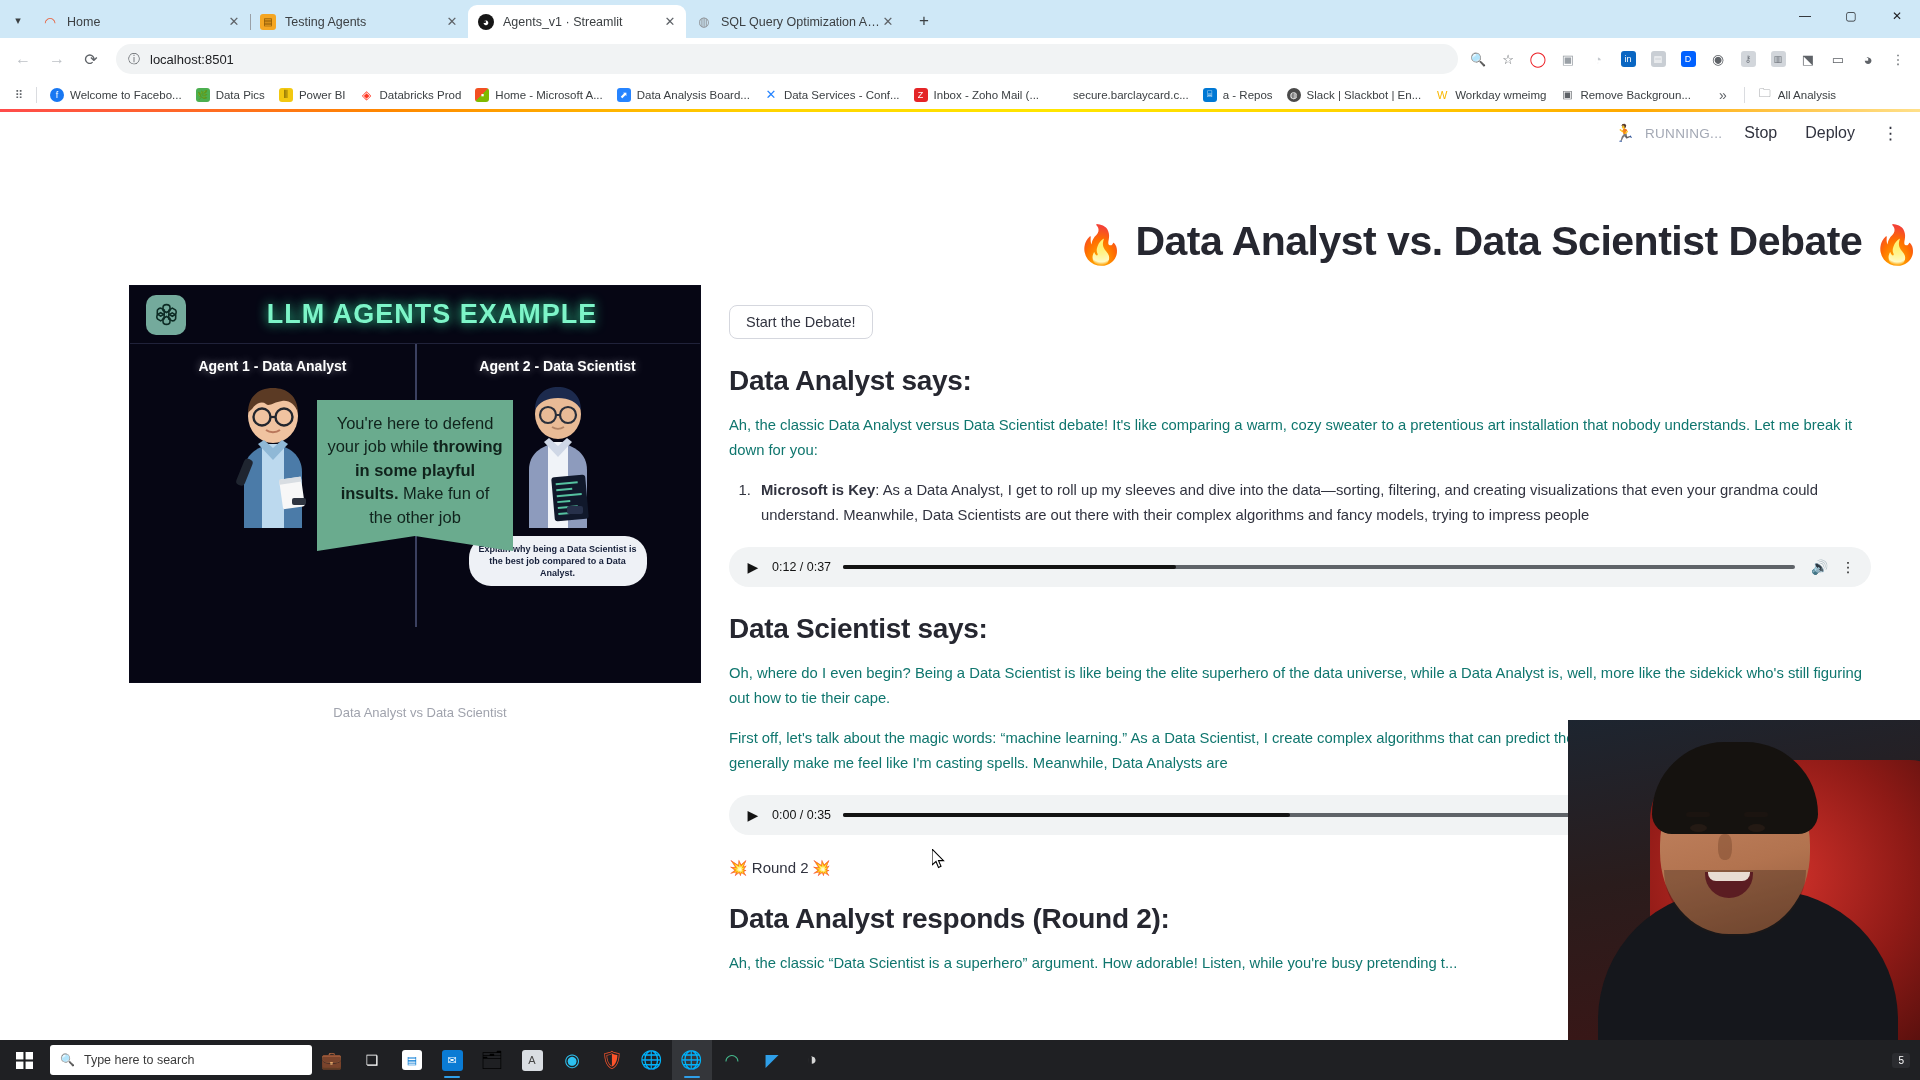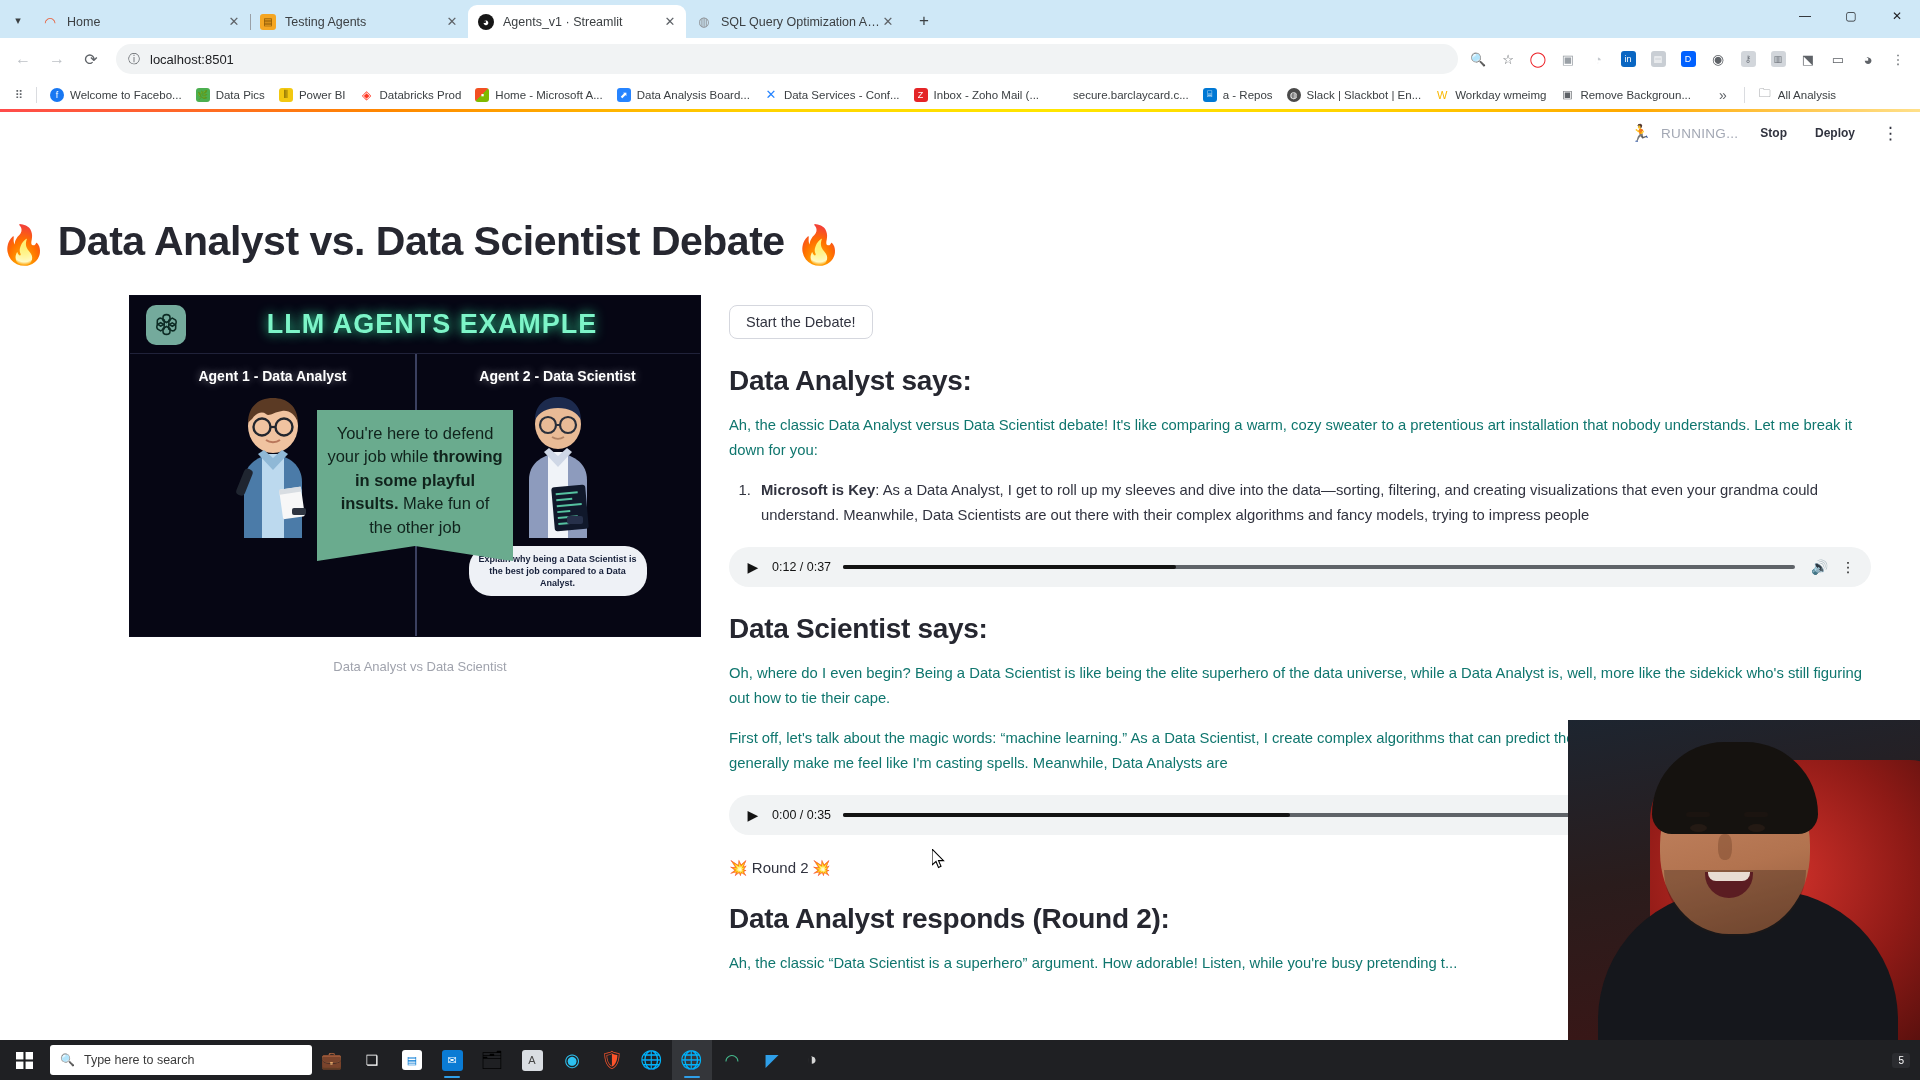--- a/index.html
+++ b/index.html
@@ -72,26 +72,26 @@
   .rainbow {
     height:3px; width:100%;
     background: linear-gradient(90deg,#ff4b4b 0%,#ff8700 20%,#ffd400 40%,#ffe600 55%,#ffd400 70%,#ffa800 85%,#ffe08a 100%);
   }
   .st-topbar {
     height: 42px; display:flex; align-items:center; justify-content:flex-end;
     padding-right: 16px; gap: 16px; background:#fff;
   }
   .st-running { display:flex; align-items:center; gap:9px; color:#a3a8b4; font-size:13.5px; letter-spacing:.3px;}
   .st-runicon { font-size:17px; color:#808495; }
-  .st-btn { font-size:12px; color:#31333f; cursor:pointer; padding:3px 6px; border-radius:5px;font-weight:bold; }
+  .st-btn { font-size:16px; color:#31333f; cursor:pointer; padding:3px 6px; border-radius:5px; }
   .st-kebab { font-size:17px; color:#31333f; cursor:pointer; padding:0 5px; letter-spacing:0; }
 
   .st-main { padding: 22px 0 0 0; }
   .st-title {
-    text-align:left; font-size:41px; font-weight:700; color:#262730; letter-spacing:-.5px;
+    text-align:right; font-size:41px; font-weight:700; color:#262730; letter-spacing:-.5px;
     margin-top: 42px;
   }
   .st-title .emo { font-size:38px; vertical-align:-3px; }
 
   .st-container { width:1810px; margin:0 auto; padding-left:74px; }
   .st-row { display:flex; }
   .col-left { width: 600px; flex:0 0 600px; padding-right: 18px; }
   .col-right { flex:1; padding-right: 88px; }
 
   .btn-start {
@@ -102,22 +102,22 @@
 
   .h2 { font-size:28px; font-weight:700; color:#262730; margin: 26px 0 16px 0; letter-spacing:-.3px; }
   .para { font-size:14.8px; line-height:1.72; color:#0f766e; margin-bottom: 14px; }
   ol.numlist { margin: 0 0 10px 26px; }
   ol.numlist li { font-size:14.8px; line-height:1.72; color:#31333f; padding-left:6px; }
   ol.numlist li b { font-weight:700; }
   .round-label { font-size:15px; color:#31333f; margin: 24px 0 18px 0; }
 
   
   .info-card {
-    width: 572px; height: 342px; background:#060614; position:relative; overflow:hidden;
-    margin-top: 28px; border:1px solid #0a0a1a;
+    width: 572px; height: 398px; background:#060614; position:relative; overflow:hidden;
+    margin-top: 18px; border:1px solid #0a0a1a;
   }
   .ic-head { height:58px; display:flex; align-items:center; padding-left:16px; border-bottom:1px solid #20223a;}
   .ic-logo { width:40px;height:40px;border-radius:10px;background:#74aa9c;display:flex;align-items:center;justify-content:center;}
   .ic-logo svg { width:27px;height:27px; }
   .ic-title { flex:1; text-align:center; color:#7df5c8; font-size:27px; font-weight:800; letter-spacing:1px;
               text-shadow:0 0 12px #35e8a0; padding-right:22px; font-family:"Liberation Sans", sans-serif; }
   .ic-body { display:flex; height: 283px; position:relative; }
   .ic-half { width:50%; position:relative; text-align:center; }
   .ic-vline { position:absolute; left:50%; top:0; bottom:0; width:2px; background:#3b4060; }
   .ic-agent { color:#fff; font-size:14px; font-weight:800; margin-top:14px; text-shadow:0 0 9px rgba(255,255,255,.45); }

